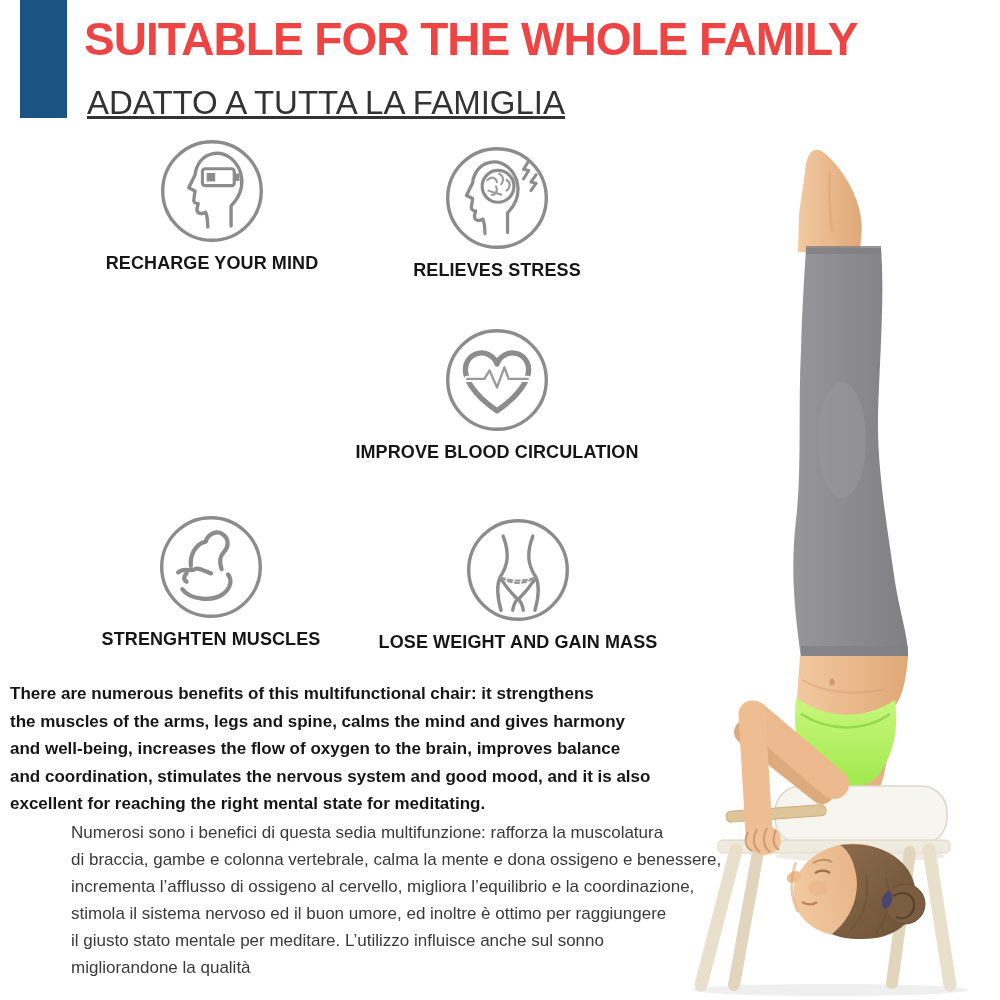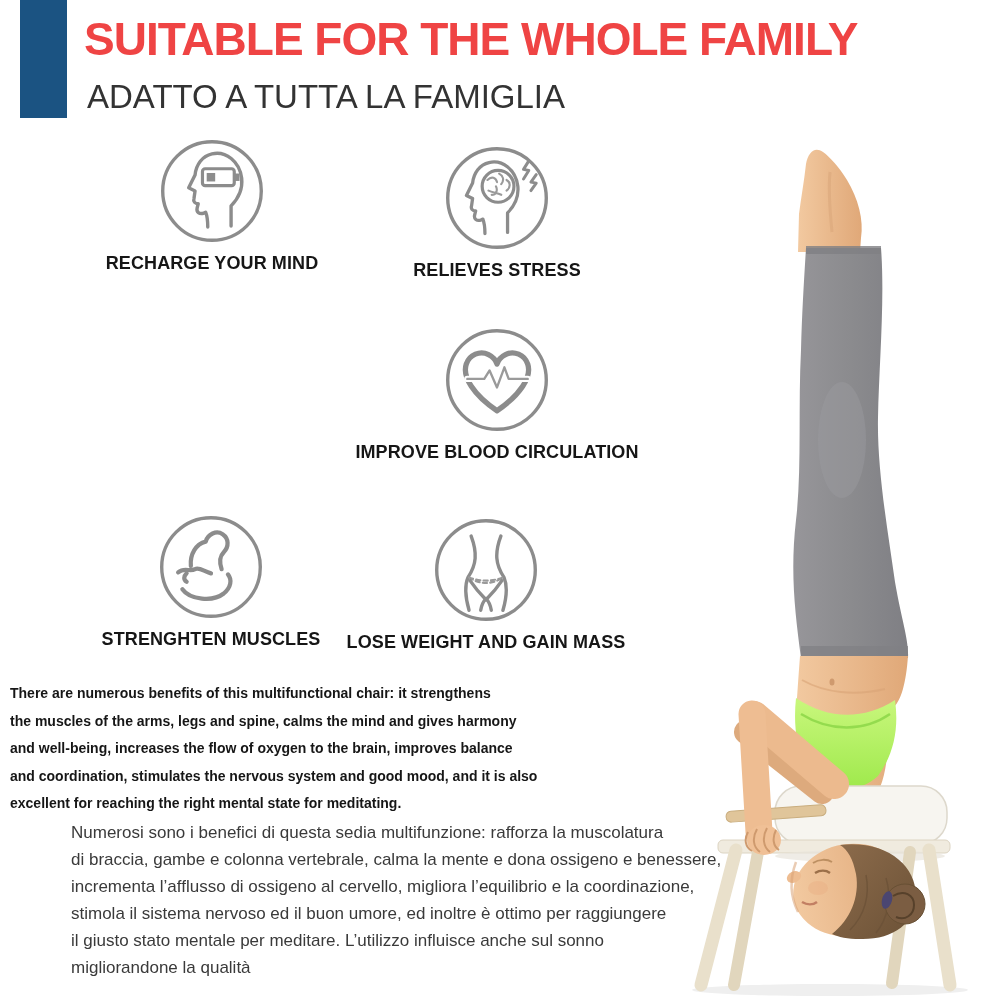--- a/index.html
+++ b/index.html
@@ -4,42 +4,42 @@
 <style>
   html,body{margin:0;padding:0;}
   body{width:1000px;height:1000px;background:#ffffff;position:relative;overflow:hidden;
        font-family:"Liberation Sans","DejaVu Sans",sans-serif;}
   .stage{position:absolute;inset:0;}
 
   
   .accent-bar{position:absolute;left:20px;top:0;width:47px;height:118px;background:#1B5382;}
   .page-title{position:absolute;left:84px;top:12px;font-size:46px;font-weight:700;
               color:#ef4444;letter-spacing:-1px;white-space:nowrap;}
-  .page-subtitle{position:absolute;left:87px;top:78px;font-size:33px;font-weight:400;
-              color:#333;letter-spacing:0;white-space:nowrap;}
+  .page-subtitle{position:absolute;left:87px;top:84px;font-size:33px;font-weight:400;
+              color:#333;letter-spacing:0;white-space:nowrap;text-decoration:underline;}
 
   
   .benefit{position:absolute;width:300px;text-align:center;}
   .benefit .icon-circle{width:106px;height:106px;margin:0 auto;}
   .benefit .icon-circle svg{width:106px;height:106px;display:block;}
   .benefit-label{margin-top:9px;font-size:18px;font-weight:700;color:#161616;
                  letter-spacing:0.1px;white-space:nowrap;}
   .b1{left:62px;top:138px;}
   .b2{left:347px;top:145px;}
   .b3{left:59px;top:324px;}
   .b4{left:347px;top:327px;}
   .b5{left:61px;top:514px;}
-  .b6{left:336px;top:517px;}
+  .b6{left:368px;top:517px;}
   .ic{stroke:#8c8c8c;fill:none;stroke-width:3.2;stroke-linecap:round;stroke-linejoin:round;}
   .ic-thick{stroke:#8c8c8c;fill:none;stroke-width:5;stroke-linecap:round;stroke-linejoin:round;}
   .ic-fill{fill:#8c8c8c;stroke:none;}
   .ic-thin{stroke:#9a9a9a;fill:none;stroke-width:2;stroke-linecap:round;}
 
   
-  .para-en{position:absolute;left:10px;top:680px;font-size:14px;font-weight:700;
+  .para-en{position:absolute;left:10px;top:680px;font-size:17px;font-weight:700;
            color:#161616;line-height:27.5px;z-index:2;}
   .para-en div{white-space:nowrap;}
   .para-it{position:absolute;left:55px;top:819px;font-size:17px;font-weight:400;
            color:#3a3a3a;line-height:27px;z-index:2;margin-left:16px;}
   .para-it div{white-space:nowrap;}
 
   
   .photo{position:absolute;left:680px;top:140px;width:320px;height:860px;z-index:1;}
   .photo svg{width:100%;height:100%;display:block;}
 </style>

